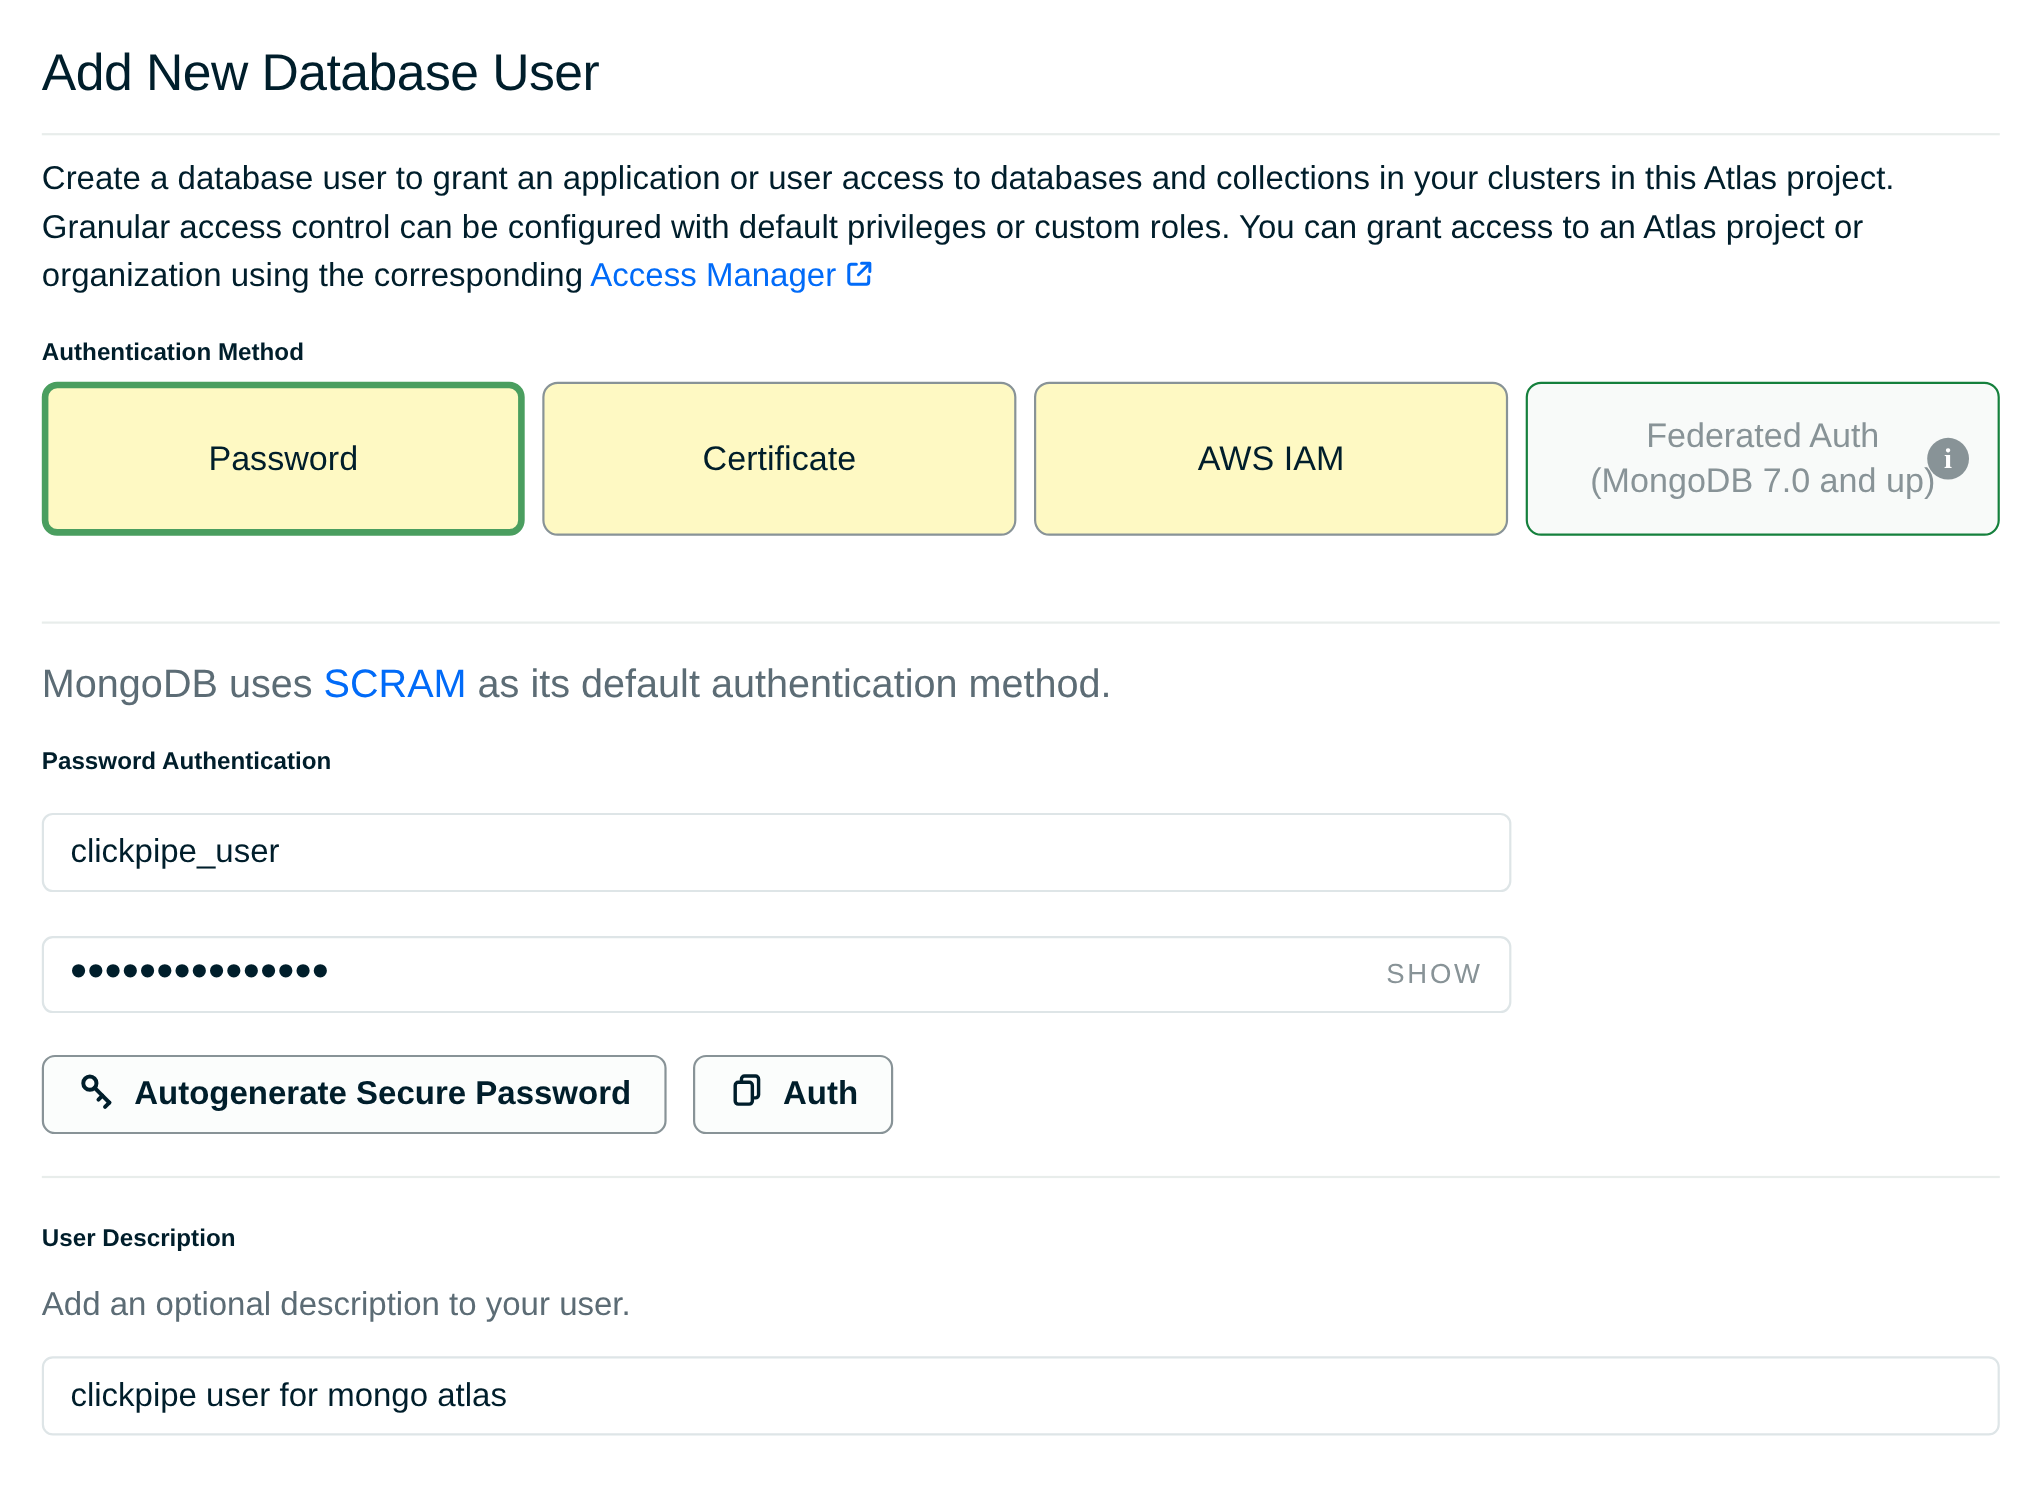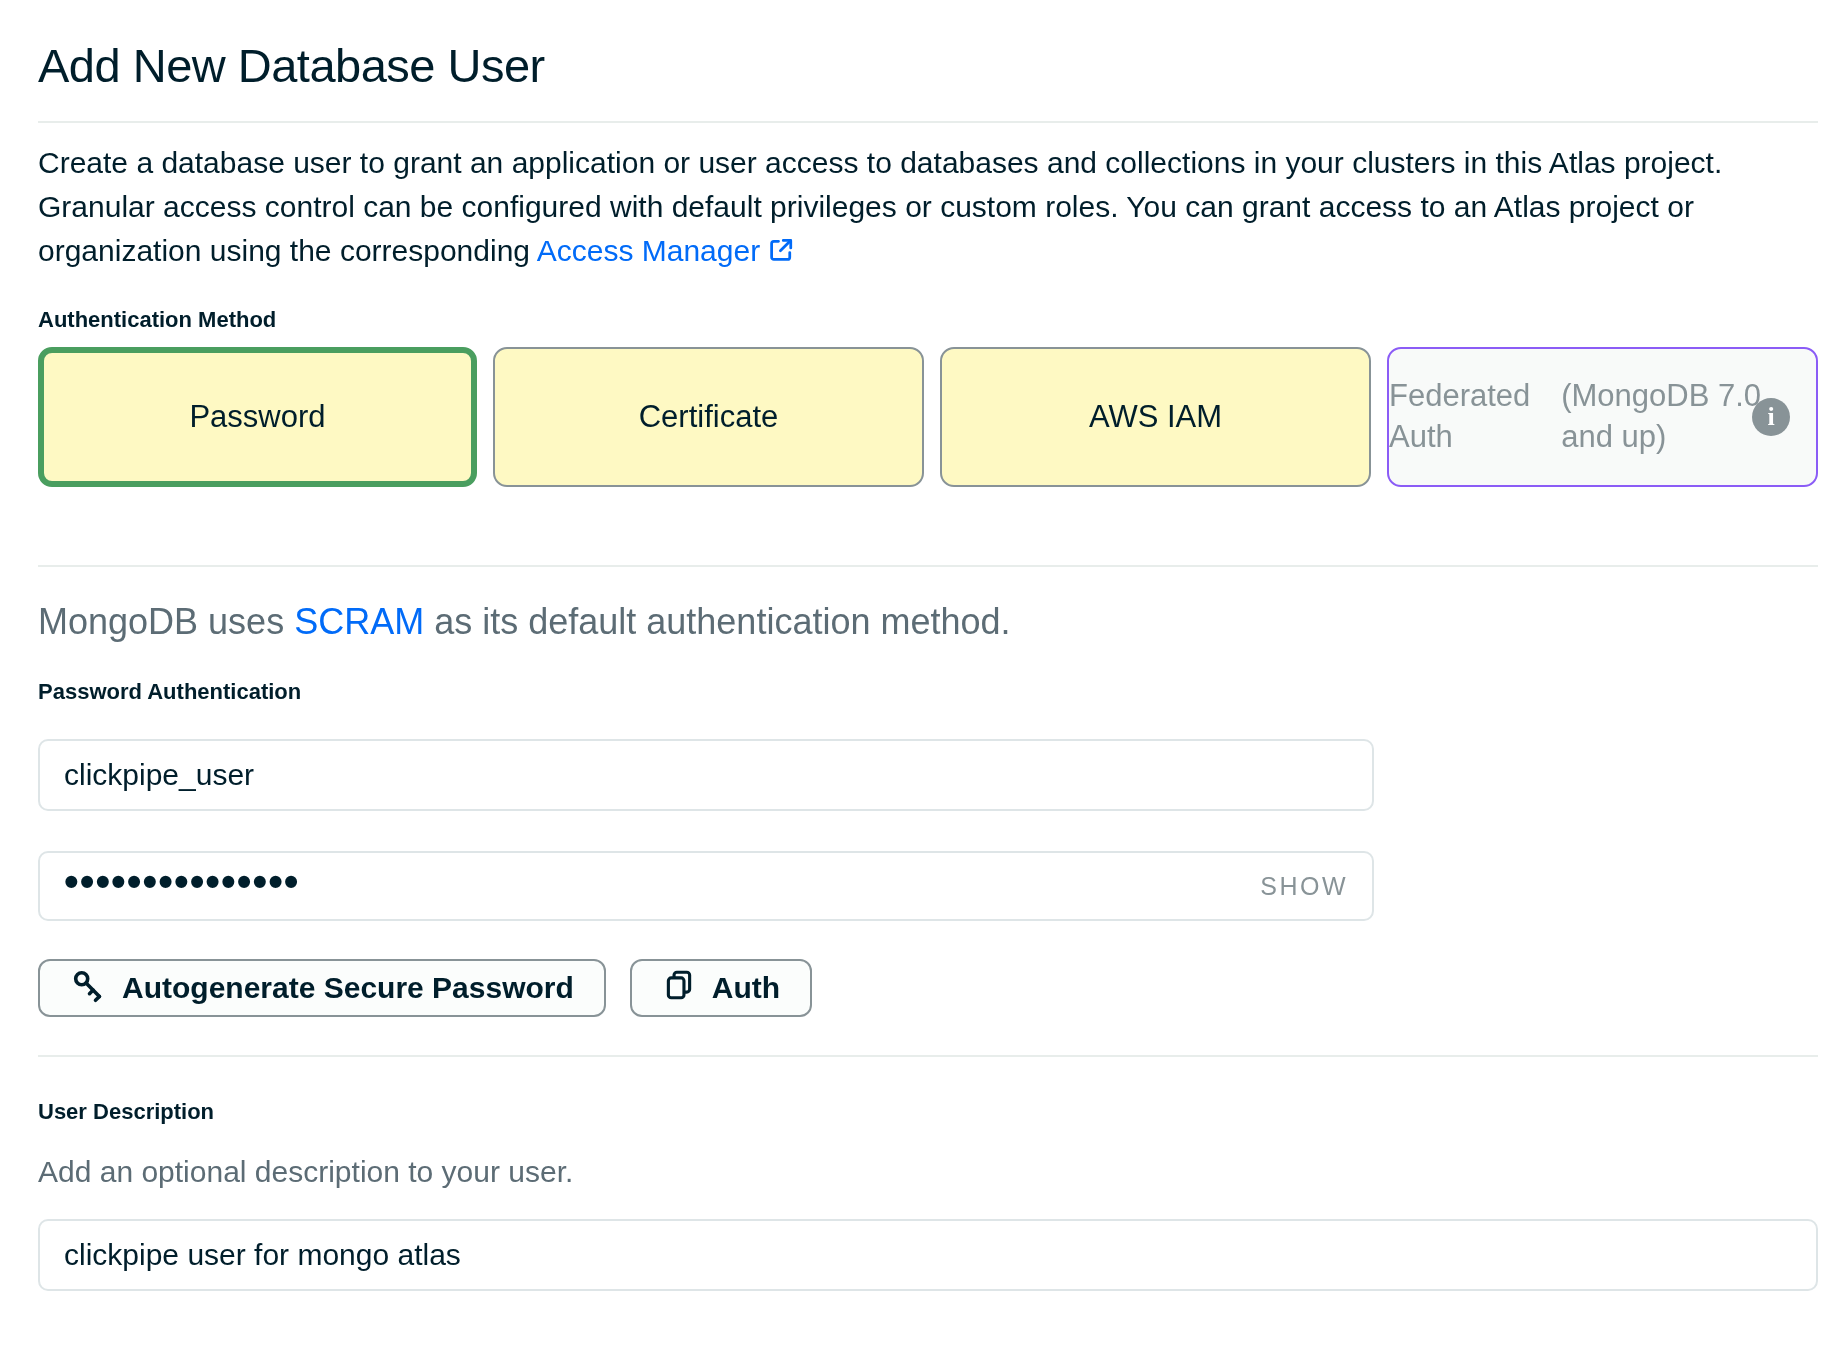--- a/index.html
+++ b/index.html
@@ -66,24 +66,24 @@
     font-size:31px;
     font-weight:400;
     color:#001E2B;
     background:#fef9c3;
     cursor:pointer;
   }
   .auth-box.selected { border:6px solid #4A9E5F; }
   .auth-box.normal   { border:2px solid #889397; }
   .auth-box.disabled {
     background:#F8FAF9;
-    border:2px solid #8b5cf6;
+    border:2px solid #15803d;
     color:#889397;
     font-weight:400;
-    flex-direction:row;
+    flex-direction:column;
     line-height:1.32;
     position:relative;
     cursor:default;
   }
   .info-icon {
     position:absolute;
     right:26px;
     top:50%;
     transform:translateY(-50%);
     width:38px; height:38px;
@@ -149,21 +149,21 @@
 
   .button-row {
     display:flex;
     gap:24px;
     margin-top:38px;
   }
   .btn {
     display:inline-flex;
     align-items:center;
     gap:16px;
-    height:58px;
+    height:72px;
     padding:0 30px;
     border:2px solid #889397;
     border-radius:12px;
     background:#FBFDFC;
     font-family:"Liberation Sans", sans-serif;
     font-size:30px;
     font-weight:700;
     color:#001E2B;
     cursor:pointer;
   }

